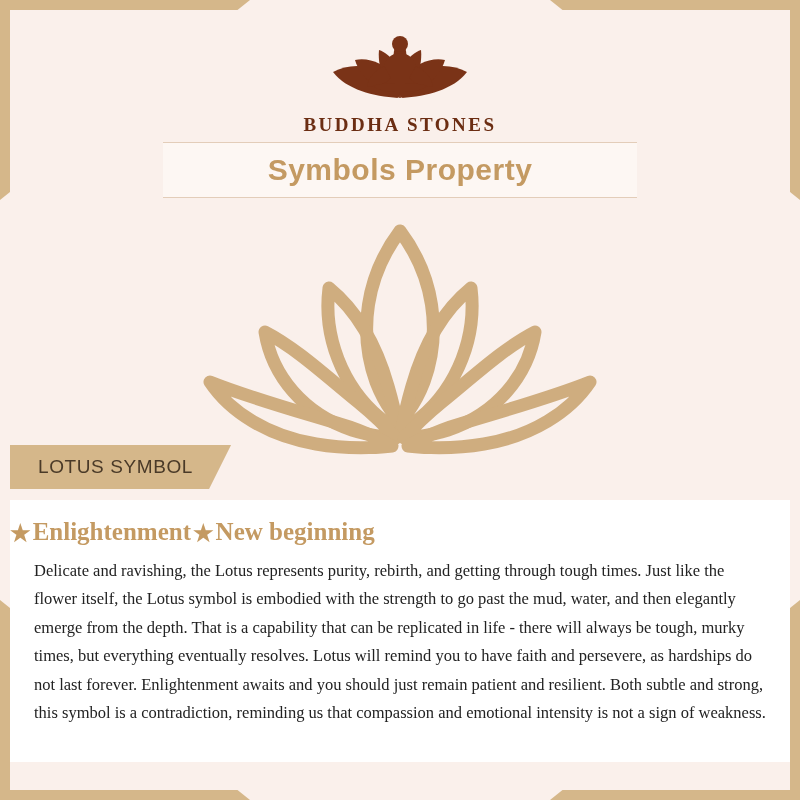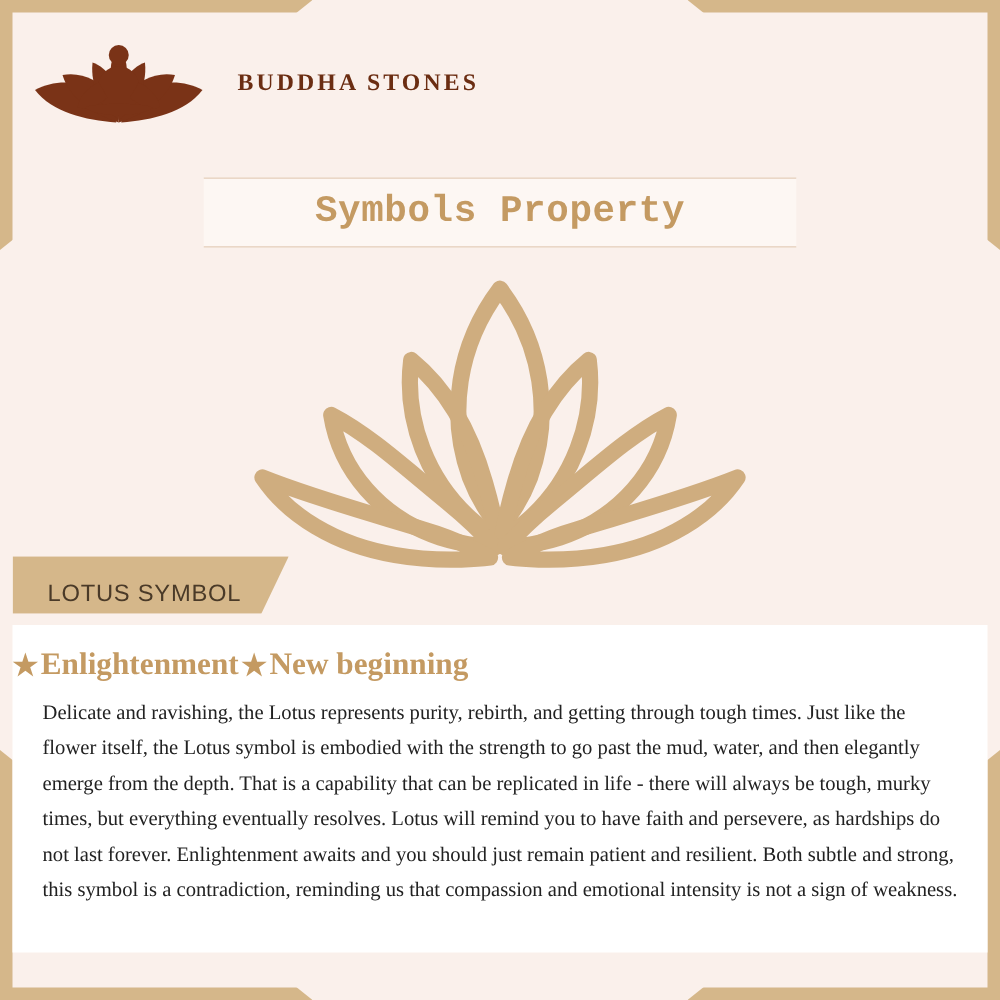--- a/index.html
+++ b/index.html
@@ -59,21 +59,21 @@
     inset: 0;
     z-index: 3;
   }
 
   
   .logo-wrap {
     position: absolute;
     top: 20px;
     left: 0; right: 0;
     display: flex;
-    flex-direction: row;
+    flex-direction: column;
     align-items: center;
   }
   .logo-mark {
     width: 190px;
     height: 90px;
     display: block;
   }
   .logo-text {
     margin-top: 4px;
     font-size: 19px;
@@ -91,44 +91,44 @@
     width: 474px;
     height: 54px;
     background: #fdf7f3;
     border-top: 1px solid #e3cdb9;
     border-bottom: 1px solid #e3cdb9;
     display: flex;
     align-items: center;
     justify-content: center;
   }
   .title-banner .title {
-    font-family: Liberation Mono, monospace;
+    font-family: Liberation Sans, sans-serif;
     font-weight: bold;
     font-size: 30px;
     color: #c49a62;
     letter-spacing: 0.5px;
   }
 
   
   .lotus-art {
     position: absolute;
     top: 196px;
     left: 190px;
     width: 420px;
     height: 300px;
   }
 
   
   .ribbon {
     position: absolute;
     top: 445px;
     left: 10px;
-    height: 30px;
+    height: 44px;
     background: #d5b78a;
-    padding: 16px 38px 0 28px;
+    padding: 0 38px 0 28px;
     display: flex;
     align-items: center;
     clip-path: polygon(0 0, 100% 0, calc(100% - 22px) 100%, 0 100%);
     z-index: 4;
   }
   .ribbon-label {
     font-size: 19px;
     color: #4a3a28;
     letter-spacing: 0.6px;
   }

